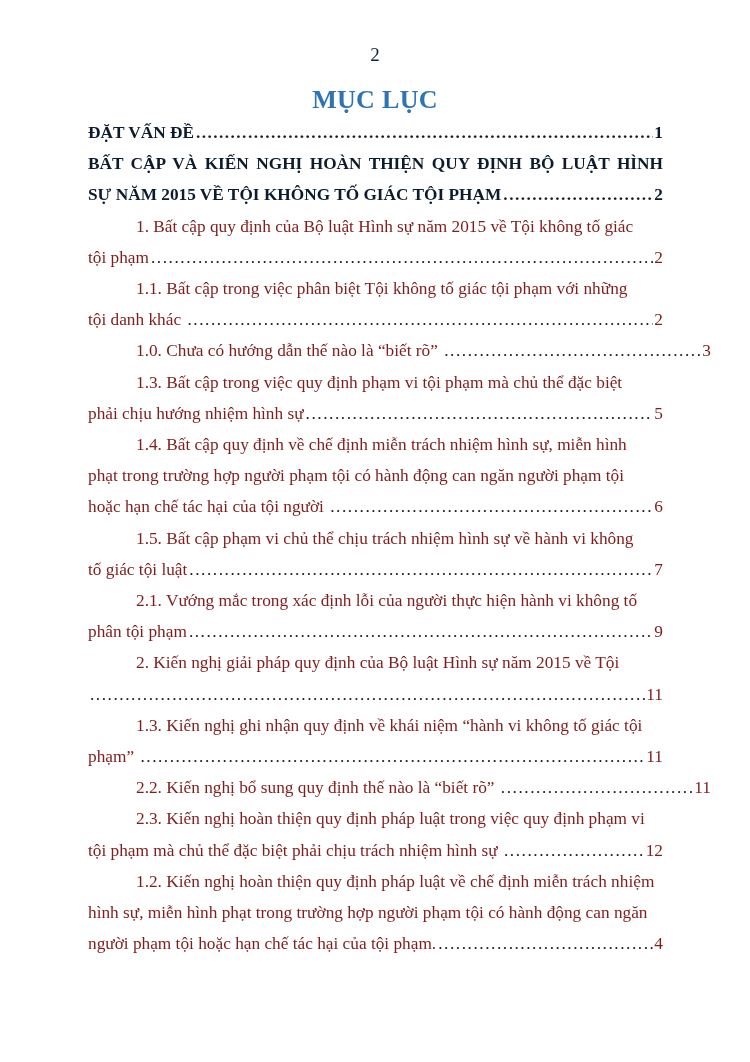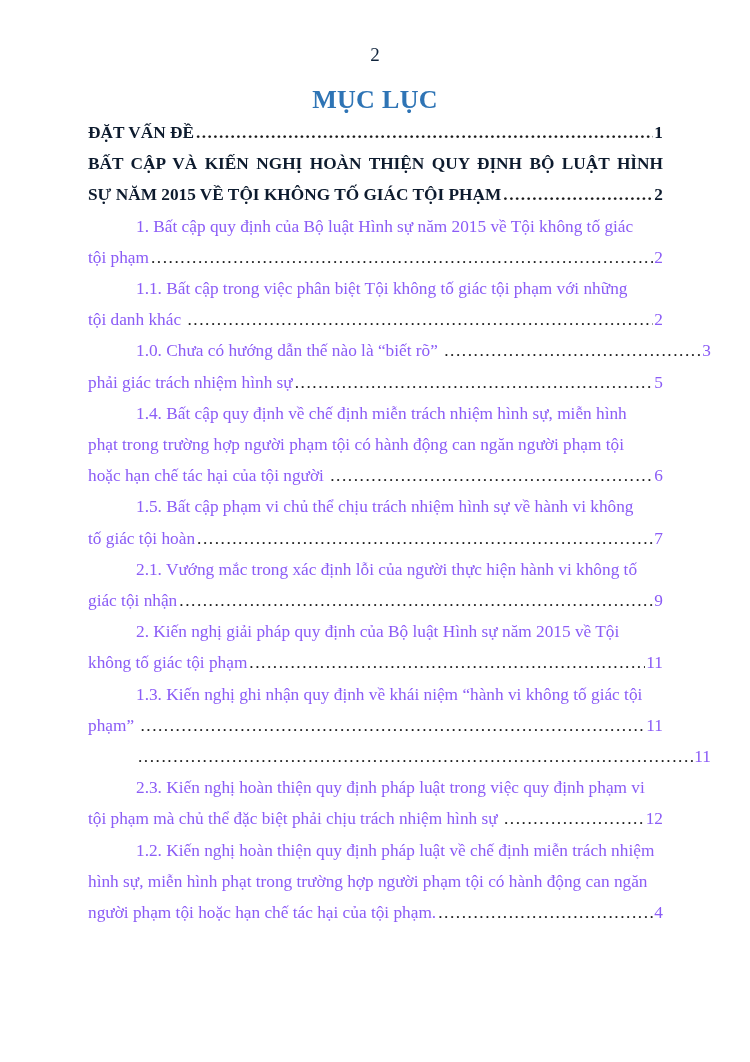--- a/index.html
+++ b/index.html
@@ -53,21 +53,21 @@
   .toc-body {
     position: absolute;
     top: 117px;
     left: 88px;
     width: 575px;
   }
 
   .toc-entry {
     font-size: 17.3px;
     line-height: 31.2px;
-    color: #8b5cf6;
+    color: #7f1d1d;
     margin: 0;
     padding: 0;
   }
 
   
   .toc-entry.lvl0 {
     font-weight: bold;
     color: #0d1b2e;
     text-indent: 0;
   }
@@ -170,70 +170,71 @@
           <span class="pageno">2</span>
         </div>
       </div>
       <div class="toc-entry lvl2" style="text-indent: 0px;">
         <div class="tail" style="padding-left: 48px;">
           <span class="tail-text">1.0. Chưa có hướng dẫn thế nào là “biết rõ” </span>
           <span class="leader"></span>
           <span class="pageno">3</span>
         </div>
       </div>
-      <div class="toc-entry lvl2" style="text-indent: 0px;">
-        <div class="tail">
-          <span class="tail-text">phải giác trách nhiệm hình sự</span>
+      <div class="toc-entry lvl2 stretch"><span class="runtext">1.3. Bất cập trong việc quy định phạm vi tội phạm mà chủ thể đặc biệt</span></div>
+      <div class="toc-entry lvl2" style="text-indent: 0px;">
+        <div class="tail">
+          <span class="tail-text">phải chịu hướng nhiệm hình sự</span>
           <span class="leader"></span>
           <span class="pageno">5</span>
         </div>
       </div>
       <div class="toc-entry lvl2 stretch"><span class="runtext">1.4. Bất cập quy định về chế định miễn trách nhiệm hình sự, miễn hình</span></div>
       <div class="toc-entry lvl2 stretch" style="text-indent: 0px;"><span class="runtext">phạt trong trường hợp người phạm tội có hành động can ngăn người phạm tội</span></div>
       <div class="toc-entry lvl2" style="text-indent: 0px;">
         <div class="tail">
           <span class="tail-text">hoặc hạn chế tác hại của tội người </span>
           <span class="leader"></span>
           <span class="pageno">6</span>
         </div>
       </div>
       <div class="toc-entry lvl2 stretch"><span class="runtext">1.5. Bất cập phạm vi chủ thể chịu trách nhiệm hình sự về hành vi không</span></div>
       <div class="toc-entry lvl2" style="text-indent: 0px;">
         <div class="tail">
-          <span class="tail-text">tố giác tội hoàn</span>
+          <span class="tail-text">tố giác tội luật</span>
           <span class="leader"></span>
           <span class="pageno">7</span>
         </div>
       </div>
       <div class="toc-entry lvl2 stretch"><span class="runtext">2.1. Vướng mắc trong xác định lỗi của người thực hiện hành vi không tố</span></div>
       <div class="toc-entry lvl2" style="text-indent: 0px;">
         <div class="tail">
-          <span class="tail-text">giác tội nhận</span>
+          <span class="tail-text">phân tội phạm</span>
           <span class="leader"></span>
           <span class="pageno">9</span>
         </div>
       </div>
       <div class="toc-entry lvl1 stretch"><span class="runtext">2. Kiến nghị giải pháp quy định của Bộ luật Hình sự năm 2015 về Tội</span></div>
       <div class="toc-entry lvl1" style="text-indent: 0px;">
         <div class="tail">
-          <span class="tail-text">không tố giác tội phạm</span>
           <span class="leader"></span>
           <span class="pageno">11</span>
         </div>
       </div>
       <div class="toc-entry lvl2 stretch"><span class="runtext">1.3. Kiến nghị ghi nhận quy định về khái niệm “hành vi không tố giác tội</span></div>
       <div class="toc-entry lvl2" style="text-indent: 0px;">
         <div class="tail">
           <span class="tail-text">phạm” </span>
           <span class="leader"></span>
           <span class="pageno">11</span>
         </div>
       </div>
       <div class="toc-entry lvl2" style="text-indent: 0px;">
         <div class="tail" style="padding-left: 48px;">
+          <span class="tail-text">2.2. Kiến nghị bổ sung quy định thế nào là “biết rõ” </span>
           <span class="leader"></span>
           <span class="pageno">11</span>
         </div>
       </div>
       <div class="toc-entry lvl2 stretch"><span class="runtext">2.3. Kiến nghị hoàn thiện quy định pháp luật trong việc quy định phạm vi</span></div>
       <div class="toc-entry lvl2" style="text-indent: 0px;">
         <div class="tail">
           <span class="tail-text">tội phạm mà chủ thể đặc biệt phải chịu trách nhiệm hình sự </span>
           <span class="leader"></span>
           <span class="pageno">12</span>

